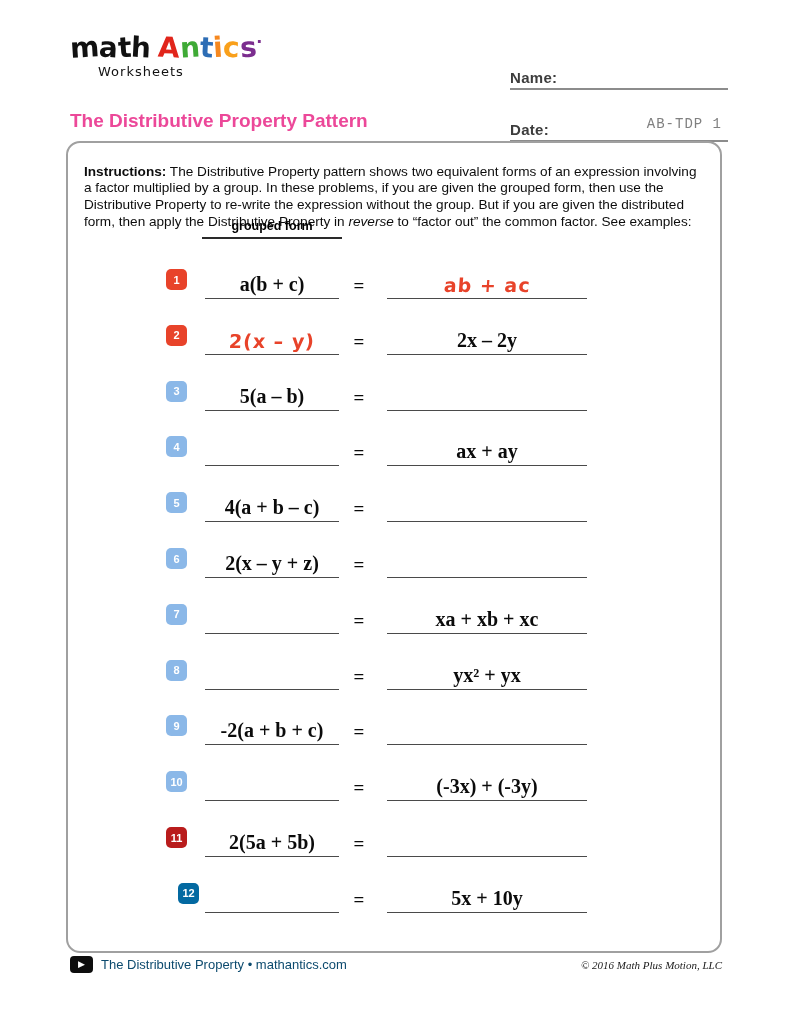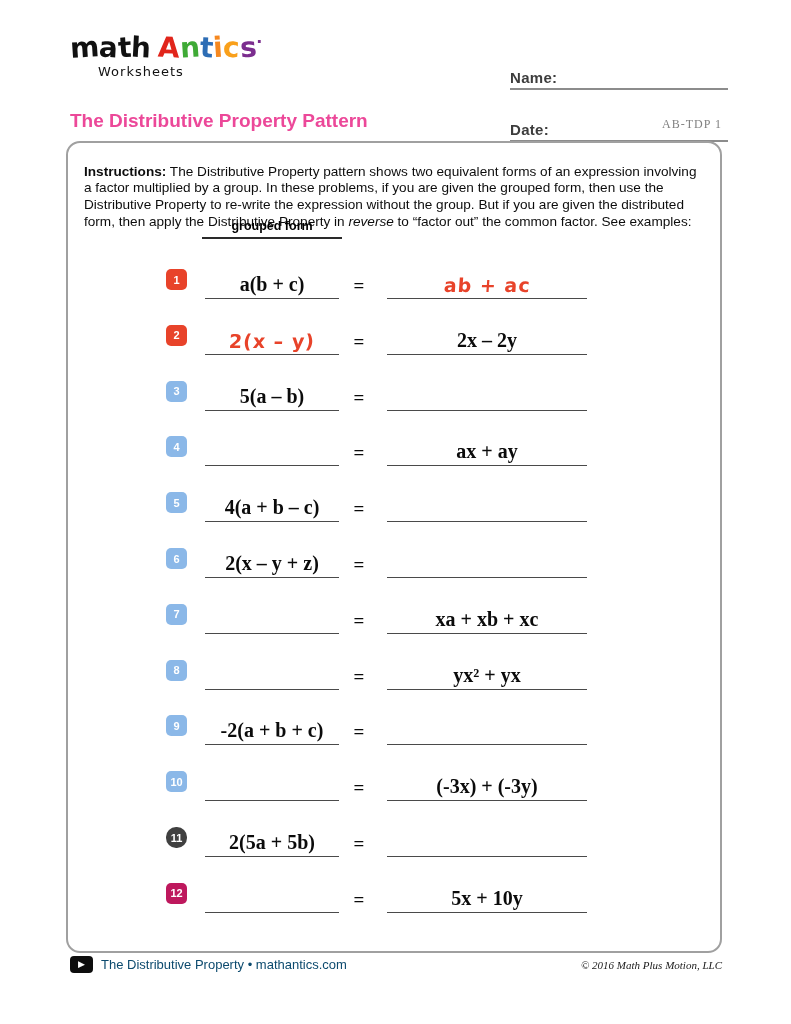--- a/index.html
+++ b/index.html
@@ -19,21 +19,21 @@
   .logo-sub { font-family:"DejaVu Sans", sans-serif; font-size:13px; font-weight:normal; letter-spacing:1px; margin:2px 0 0 28px; color:#111; }
 
   
   .fields { position:absolute; left:510px; top:38px; width:218px; }
   .field { border-bottom:2px solid #8c8c8c; padding-bottom:1px; margin-bottom:12px;margin-top:31px; }
   .field-label { font-weight:bold; font-size:15px; color:#3d3d3d; letter-spacing:0.3px; }
 
   
   .title-row { position:absolute; left:70px; top:110px; width:652px; display:flex; justify-content:space-between; align-items:flex-end; }
   .doc-title { font-size:19px; font-weight:bold; color:#ec4899; font-family:"Liberation Sans", sans-serif; }
-  .doc-code { font-family:Liberation Serif, serif; font-size:12px; color:#808080; letter-spacing:1px; }
+  .doc-code { font-family:Liberation Mono, monospace; font-size:14px; color:#808080; letter-spacing:1px; }
 
   
   .main-box {
     position:absolute; left:66px; top:141px; width:656px; height:812px;
     border:2px solid #a0a0a0; border-radius:14px; box-sizing:border-box;
   }
   .instructions {
     position:absolute; left:16px; right:14px; top:7px;
     font-size:13.6px; line-height:16.8px; color:#0d0d0d;
   }
@@ -163,27 +163,27 @@
           <span class="equals">=</span>
           <div class="ansline distributed"></div>
         </div>
         <div class="row" style="top: 628.2px;">
           <span class="badge" style="background: rgb(139, 184, 232);">10</span>
           <div class="ansline grouped"></div>
           <span class="equals">=</span>
           <div class="ansline distributed">(-3x) + (-3y)</div>
         </div>
         <div class="row" style="top: 684px;">
-          <span class="badge" style="background: #404040; border-radius: 10px;">11</span>
+          <span class="badge" style="background: #b91c1c;">11</span>
           <div class="ansline grouped">2(5a + 5b)</div>
           <span class="equals">=</span>
           <div class="ansline distributed"></div>
         </div>
         <div class="row" style="top: 739.8px;">
-          <span class="badge" style="background: #be185d;">12</span>
+          <span class="badge" style="background: #0369a1; margin-left: 12px;">12</span>
           <div class="ansline grouped"></div>
           <span class="equals">=</span>
           <div class="ansline distributed">5x + 10y</div>
         </div>
       </div>
   </div>
 
   <div class="footer">
     <div class="footer-left">
       <span class="play-btn">

